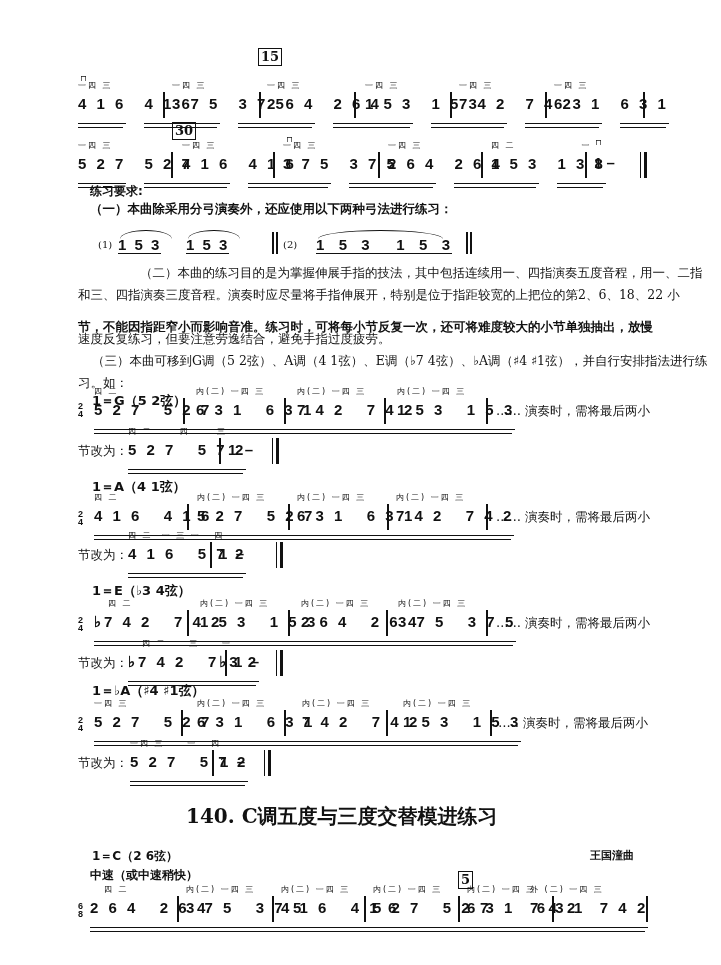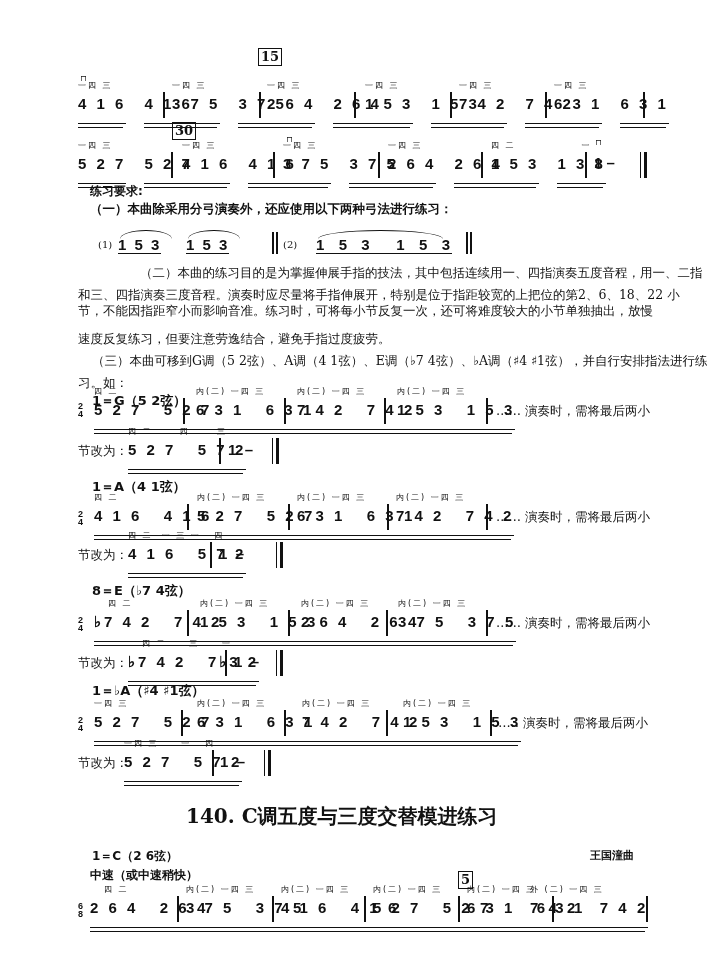--- a/index.html
+++ b/index.html
@@ -112,21 +112,21 @@
   <div class="barline" style="left:276px;top:232px;height:22px;"></div>
   <span class="text" style="left:283px;top:234px;font-size:10px;">(2)</span>
   <div class="slur" style="left:318px;top:230px;width:125px;"></div>
   <span class="single" style="left:316px;top:236px;letter-spacing:2px;border-bottom:1.5px solid #111;white-space:pre;">1  5  3    1  5  3</span>
   <div class="barline" style="left:466px;top:232px;height:22px;"></div>
   <div class="barline" style="left:470px;top:232px;height:22px;"></div>
 </div>
 
 <div class="text" style="left:92px;top:262px;margin-left:48px;">（二）本曲的练习目的是为掌握伸展手指的技法，其中包括连续用一、四指演奏五度音程，用一、二指</div>
 <div class="text" style="left:78px;top:284px;">和三、四指演奏三度音程。演奏时应尽量将手指伸展开，特别是位于指距较宽的上把位的第2、6、18、22 小</div>
-<div class="text" style="left:78px;top:300px;">节，不能因指距窄小而影响音准。练习时，可将每小节反复一次，还可将难度较大的小节单独抽出，放慢</div>
+<div class="text" style="left:78px;top:316px;font-weight:bold;">节，不能因指距窄小而影响音准。练习时，可将每小节反复一次，还可将难度较大的小节单独抽出，放慢</div>
 <div class="text" style="left:78px;top:328px;">速度反复练习，但要注意劳逸结合，避免手指过度疲劳。</div>
 <div class="text" style="left:92px;top:350px;">（三）本曲可移到G调（5 2弦）、A调（4 1弦）、E调（♭7 4弦）、♭A调（♯4 ♯1弦），并自行安排指法进行练</div>
 <div class="text" style="left:78px;top:372px;">习。如：</div>
 
 <div>
   <div class="key" style="left:92px;top:392px;">1＝G（5 2弦）</div>
   <div class="time" style="left:78px;top:402px;"><span>2</span><br><span>4</span></div>
   <div class="measure" style="left:94px;top:402px;">
     <span class="note-group" style="white-space:pre;"><span class="fing">四 二</span><span>5 2 7   5 2 7</span></span>
   </div>
@@ -176,21 +176,21 @@
   <div class="text" style="left:78px;top:544px;">节改为：</div>
   <div class="measure" style="left:128px;top:546px;">
     <span class="note-group" style="white-space:pre;"><span class="fing" style="white-space:pre;">四 二  一 三 一   四</span><span>4 1 6   5 7 2</span></span>
   </div>
   <div class="barline" style="left:210px;top:542px;"></div>
   <span class="single" style="left:219px;top:545px;white-space:pre;">1  –</span>
   <div class="final-bar" style="left:276px;top:542px;"></div>
 </div>
 
 <div>
-  <div class="key" style="left:92px;top:582px;">8＝E（♭7 4弦）</div>
+  <div class="key" style="left:92px;top:582px;">1＝E（♭3 4弦）</div>
   <div class="time" style="left:78px;top:616px;"><span>2</span><br><span>4</span></div>
   <div class="measure" style="left:94px;top:614px;">
     <span class="note-group" style="white-space:pre;"><span class="fing" style="left:14px">四 二</span><span>♭7 4 2   7 4 2</span></span>
   </div>
   <div class="barline" style="left:187px;top:610px;"></div>
   <div class="measure" style="left:200px;top:614px;">
     <span class="note-group" style="white-space:pre;"><span class="fing">内(二) 一四 三</span><span>1 5 3   1 5 3</span></span>
   </div>
   <div class="barline" style="left:288px;top:610px;"></div>
   <div class="measure" style="left:301px;top:614px;">
@@ -225,21 +225,21 @@
   <div class="measure" style="left:302px;top:714px;">
     <span class="note-group" style="white-space:pre;"><span class="fing">内(二) 一四 三</span><span>7 4 2   7 4 2</span></span>
   </div>
   <div class="barline" style="left:386px;top:710px;"></div>
   <div class="measure" style="left:403px;top:714px;">
     <span class="note-group" style="white-space:pre;"><span class="fing">内(二) 一四 三</span><span>1 5 3   1 5 3</span></span>
   </div>
   <div class="barline" style="left:490px;top:710px;"></div>
   <div class="text" style="left:494px;top:712px;">…… 演奏时，需将最后两小</div>
   <div class="text" style="left:78px;top:752px;">节改为：</div>
-  <div class="measure" style="left:124px;top:754px;">
+  <div class="measure" style="left:130px;top:754px;">
     <span class="note-group" style="white-space:pre;"><span class="fing" style="white-space:pre;">一四 三     一   四</span><span>5 2 7   5 7 2</span></span>
   </div>
   <div class="barline" style="left:212px;top:750px;"></div>
   <span class="single" style="left:220px;top:753px;white-space:pre;">1  –</span>
   <div class="final-bar" style="left:264px;top:750px;"></div>
 </div>
 
 <div class="title" style="left:186px;top:803px;">140. C调五度与三度交替模进练习</div>
 <div class="key" style="left:92px;top:848px;font-size:12px;">1＝C（2 6弦）</div>
 <div class="text" style="left:590px;top:845px;font-size:11px;font-weight:bold;">王国潼曲</div>

